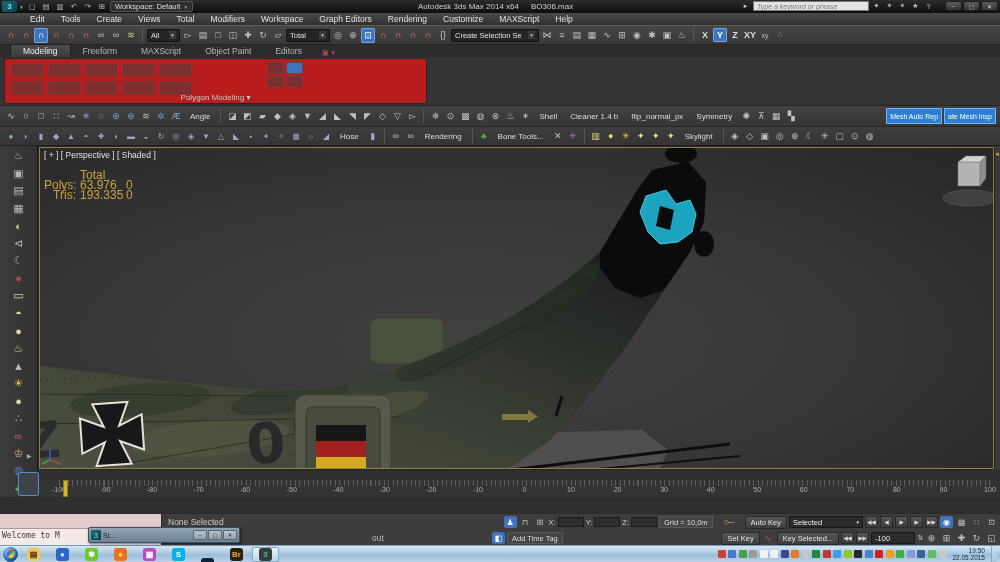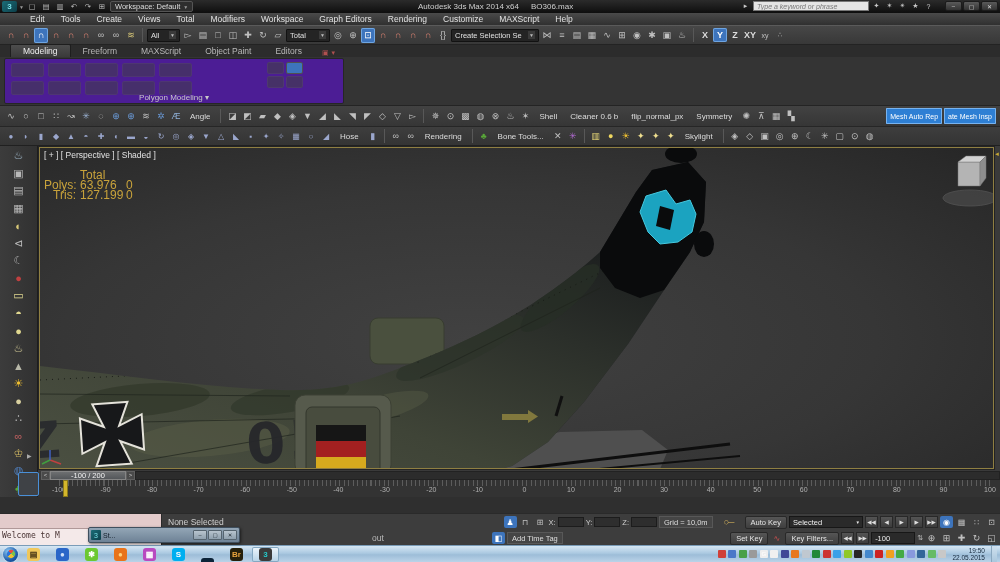--- a/index.html
+++ b/index.html
@@ -36,21 +36,21 @@
 .tdd .car{font-size:5px;color:#bbb;background:#3a3a3a;margin-left:3px;padding:1px 1px}
 .axisbtn{width:14px;height:14px;display:flex;align-items:center;justify-content:center;font-size:9px;font-weight:bold;color:#ddd;border-radius:2px}
 .axisbtn.on{background:#3d74bc;color:#fff;box-shadow:inset 0 0 0 1px #6fa5e0}
 
 
 #ribbontabs{top:45px;height:12px;background:#2c2c2c;display:flex;align-items:flex-end;padding-left:10px;font-size:8.5px;color:#b8b8b8}
 .rtab{padding:1px 12px}
 .rtab.on{background:linear-gradient(#4d4d4d,#3a3a3a);color:#efefef;border:1px solid #1e1e1e;border-bottom:none;border-radius:2px 2px 0 0}
 .rtab-extra{margin-left:8px;color:#b05050;font-size:7px;display:flex;gap:3px;align-items:center}
 #ribbonbody{top:57px;height:49px;background:#343434;border-bottom:1px solid #242424}
-.rpanel{position:absolute;left:4px;top:1px;width:340px;height:46px;background:#4c1d95;border:1px solid #262626;border-radius:2px}
+.rpanel{position:absolute;left:4px;top:1px;width:423px;height:46px;background:#b91c1c;border:1px solid #262626;border-radius:2px}
 .rbtns{position:absolute;left:6px;top:4px;display:grid;grid-template-columns:repeat(5,33px);grid-template-rows:14px 14px;gap:4px}
 .rbtn{background:#424242;border:1px solid #505050;border-radius:2px;opacity:.5}
 .rmini{position:absolute;left:262px;top:3px;display:grid;grid-template-columns:17px 17px;grid-auto-rows:12px;gap:2px}
 .rmini .rbtn{opacity:.55}
 .rbtn.on{background:#3d74bc;border-color:#73aaе8;opacity:1}
 .rlabel{position:absolute;bottom:1px;width:100%;text-align:center;font-size:8px;color:#c8c8c8}
 
 
 #toolbar2{top:106px;height:21px;background:linear-gradient(#424242,#363636);border-bottom:1px solid #262626;display:flex;align-items:center;gap:1px;padding:0 4px;font-size:9px}
 #toolbar3{top:127px;height:19px;background:linear-gradient(#3e3e3e,#343434);border-bottom:1px solid #202020;display:flex;align-items:center;gap:1px;padding:0 4px;font-size:9px}
@@ -394,21 +394,21 @@
         </span><span class="tic">
           <span>⊗</span>
         </span><span class="tic">
           <span>♨</span>
         </span><span class="tic">
           <span>✶</span>
         </span></span>
     <span class="icl"><span class="txtbtn">
           <span>Shell</span>
         </span><span class="txtbtn">
-          <span>Cleaner 0.6 b</span>
+          <span>Cleaner 1.4 b</span>
         </span><span class="txtbtn">
           <span>flip_normal_px</span>
         </span><span class="txtbtn">
           <span>Symmetry</span>
         </span></span>
     <span class="icl"><span class="tic">
           <span>✺</span>
         </span><span class="tic">
           <span>⊼</span>
         </span><span class="tic">
@@ -601,21 +601,21 @@
   <div id="viewport">
     <div id="vp-label">[ + ] [ Perspective ] [ Shaded ]</div>
     <div id="vp-stats">
       <span></span>
         <span>Total</span>
         <span></span>
       <span class="lab">Polys:</span>
         <span>63.976</span>
         <span>0</span>
       <span class="lab">Tris:</span>
-        <span>127.199</span>
+        <span>193.335</span>
         <span>0</span>
     </div>
 
     <svg id="vp-svg" viewBox="0 0 955 322" preserveAspectRatio="none">
       <defs>
         <linearGradient id="boomg" x1="0" y1="1" x2="0.8" y2="0">
           <stop offset="0" stop-color="#4b5042"></stop>
             <stop offset="0.35" stop-color="#3f4437"></stop>
           <stop offset="0.65" stop-color="#2b2f2a"></stop>
             <stop offset="0.95" stop-color="#16181a"></stop>
@@ -690,26 +690,20 @@
         <polygon points="-12,-22 10,-22 10,2 -12,2" fill="#b4b4b4" stroke="#777" stroke-width="0.5"></polygon>
         <polygon points="-12,-22 -4,-28 16,-28 10,-22" fill="#d2d2d2" stroke="#777" stroke-width="0.5"></polygon>
         <polygon points="10,-22 16,-28 16,-6 10,2" fill="#8e8e8e" stroke="#777" stroke-width="0.5"></polygon>
       </g>
     </svg>
   </div>
   <div id="vp-right">
     <span class="vp-arrow">◄</span>
   </div>
 
-  <div class="band" id="timeslider">
-    <span class="ts-btn">&lt;</span>
-    <span class="ts-handle">-100 / 200</span>
-    <span class="ts-btn">&gt;</span>
-    <span class="ts-track"></span>
-  </div>
 
   <div class="band" id="rulerband">
     <div class="ruler-inner">
       <span class="ruler-lead">▦</span>
       <div class="ruler-ticks"></div>
       <div class="ruler-labels">
 
       <span><span>-100</span></span>
           <span><span>-90</span></span>
           <span><span>-80</span></span>
@@ -795,21 +789,21 @@
             </span></span>
       </div>
       <div class="srow">
         <span class="icl"><span class="sic on">
               <span>◧</span>
             </span></span>
         <span class="sbox">Add Time Tag</span>
         <span style="flex:1"></span>
         <span class="sbtn">Set Key</span>
         <span class="sic curve-icon">∿</span>
-        <span class="sbtn">Key Filters...</span>
+        <span class="sbtn">Key Selected...</span>
         <span class="icl"><span class="pb">
               <span>◀◀</span>
             </span><span class="pb">
               <span>▶▶</span>
             </span></span>
         <span class="tfield">-100</span>
         <span class="arg-spin">⇅</span>
         <span class="icl"><span class="sic" style="font-size:9px">
               <span>⊕</span>
             </span><span class="sic" style="font-size:9px">

